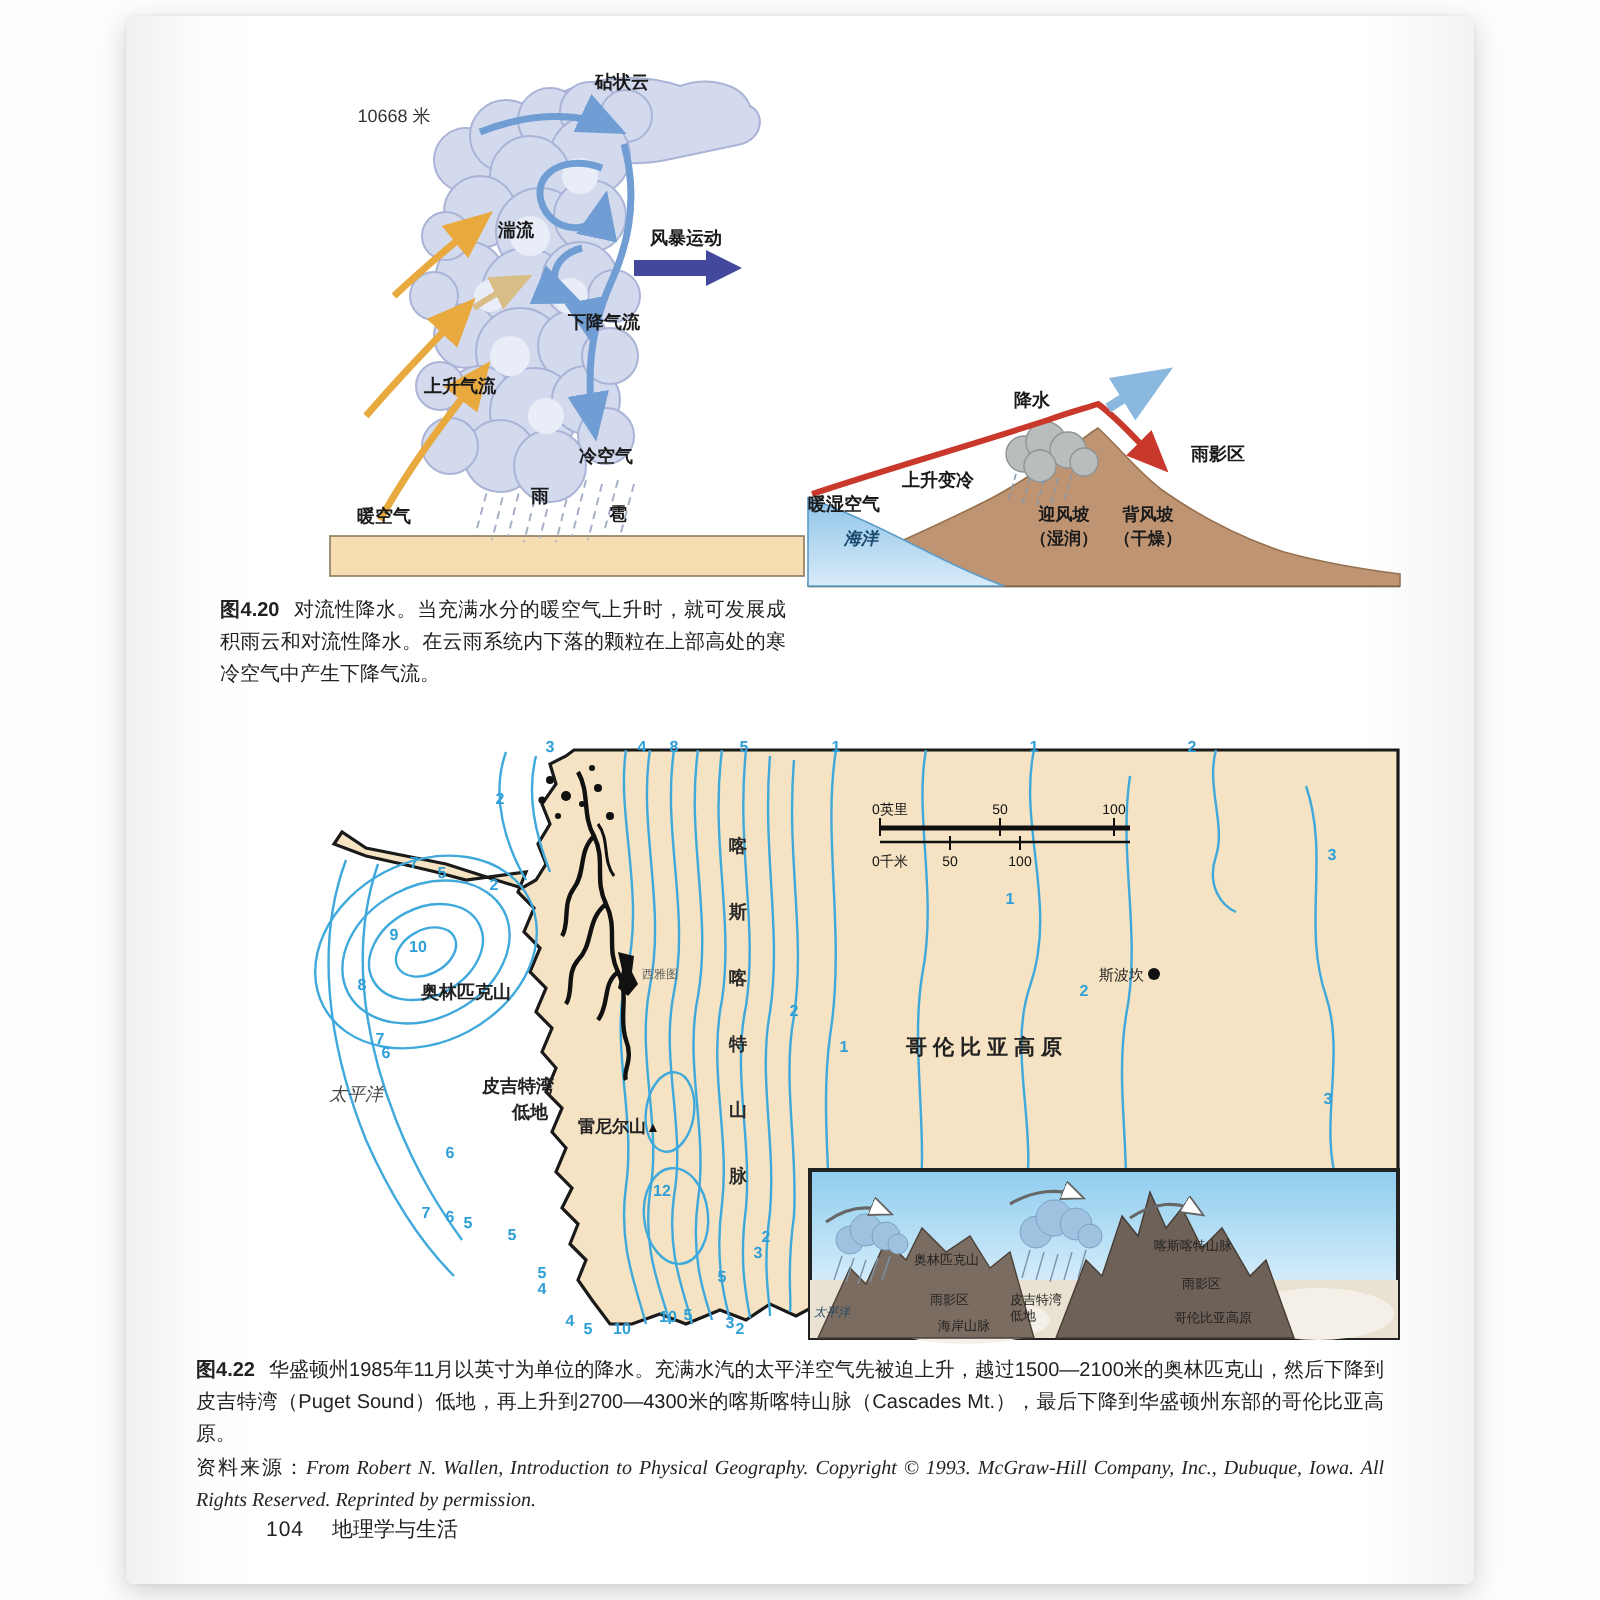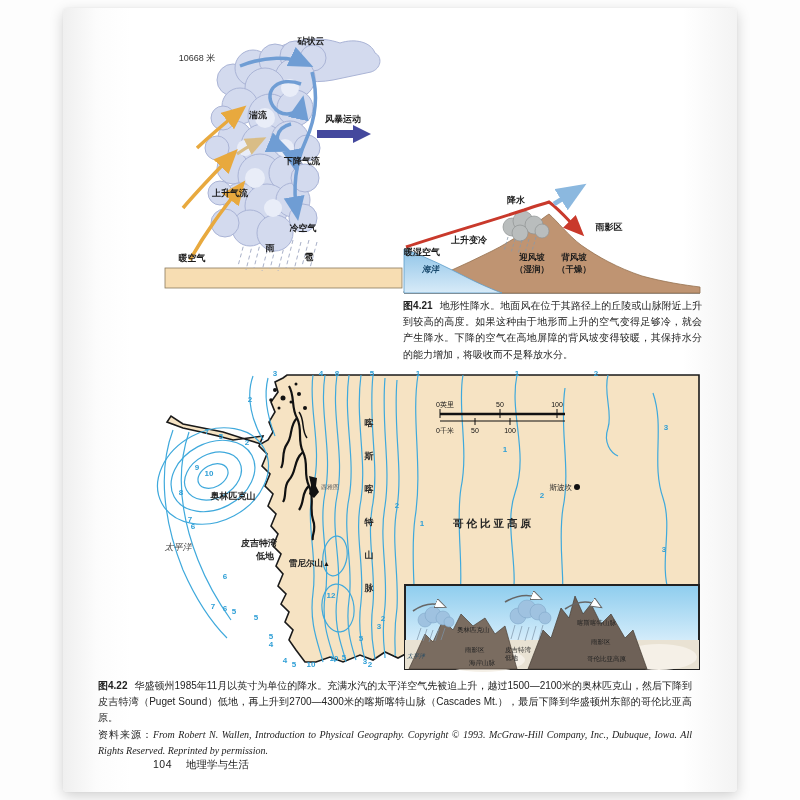--- a/index.html
+++ b/index.html
@@ -6,21 +6,21 @@
   .canvas{position:relative;width:800px;height:800px;background:#fdfdfd;overflow:hidden;
           font-family:"Liberation Sans","DejaVu Sans",sans-serif;}
   .page{position:absolute;left:63px;top:8px;width:674px;height:784px;background:#fff;
         background:linear-gradient(90deg,#efefef 0,#fcfcfc 5%,#ffffff 10%,#ffffff 92%,#f3f3f3 100%);
         border-radius:4px;box-shadow:0 4px 14px rgba(0,0,0,.18),0 0 2px rgba(0,0,0,.06);}
   svg{position:absolute;overflow:visible;}
   .caption{position:absolute;font-size:10px;line-height:1.62;color:#222;text-align:justify;margin:0;}
   .caption .tag{font-weight:bold;margin-right:7px;white-space:nowrap;}
   .source{font-style:italic;font-family:"Liberation Serif","DejaVu Serif",serif;margin-top:24px;}
   .srclabel{font-style:normal;font-family:"Liberation Sans","DejaVu Sans",sans-serif;margin-top:19px;}
-  .footer{position:absolute;left:133px;top:758px;font-size:10.5px;color:#222;margin-left:20px;}
+  .footer{position:absolute;left:133px;top:758px;font-size:10.5px;color:#222;}
   .footer .num{margin-right:14px;letter-spacing:.5px;}
   
   text{font-family:"Liberation Sans","DejaVu Sans",sans-serif;}
   .dlab{font-size:9px;font-weight:bold;fill:#1a1a1a;}
   .dlab-sm{font-size:8.5px;font-weight:bold;fill:#1a1a1a;}
   .alt{font-size:9px;fill:#333;}
   .cnum{font-size:8px;font-weight:bold;fill:#2f9fd6;text-anchor:middle;}
   .maplab{font-size:9px;font-weight:bold;fill:#222;text-anchor:middle;}
   .ocean{font-size:9px;font-style:italic;fill:#444;text-anchor:middle;}
   .big{font-size:10.5px;font-weight:bold;letter-spacing:3px;fill:#222;}
@@ -125,20 +125,23 @@
     <text class="dlab" x="113" y="90" text-anchor="middle">湍流</text>
     <text class="dlab" x="198" y="94" text-anchor="middle">风暴运动</text>
     <text class="dlab" x="157" y="136" text-anchor="middle">下降气流</text>
     <text class="dlab" x="85" y="168" text-anchor="middle">上升气流</text>
     <text class="dlab" x="158" y="203" text-anchor="middle">冷空气</text>
     <text class="dlab" x="47" y="233" text-anchor="middle">暖空气</text>
     <text class="dlab" x="125" y="223" text-anchor="middle">雨</text>
     <text class="dlab" x="164" y="232" text-anchor="middle">雹</text>
   </svg>
 
+  <p class="caption" style="left:110px;top:298px;width:283px;">
+    <span class="tag">图4.20</span><span>对流性降水。当充满水分的暖空气上升时，就可发展成积雨云和对流性降水。在云雨系统内下落的颗粒在上部高处的寒冷空气中产生下降气流。</span>
+  </p>
 
   <svg style="left:402px;top:183px;" width="300" height="115" viewBox="0 0 300 115">
     <defs>
       <marker id="mR" markerWidth="8" markerHeight="8" refX="5" refY="3" orient="auto">
           <path d="M0,0 L7,3 L0,6 Z" fill="#c9392b"></path>
         </marker>
       <marker id="mS" markerWidth="7" markerHeight="7" refX="4" refY="2.5" orient="auto">
           <path d="M0,0 L6,2.5 L0,5 Z" fill="#8bb8df"></path>
         </marker>
       <linearGradient id="waterG" x1="0" y1="0" x2="0" y2="1">
@@ -171,23 +174,20 @@
     <text class="dlab" x="207" y="47" text-anchor="middle">雨影区</text>
     <text class="dlab" x="67" y="60" text-anchor="middle">上升变冷</text>
     <text class="dlab" x="20" y="72" text-anchor="middle">暖湿空气</text>
     <text class="dlab-sm" x="130" y="77" text-anchor="middle">迎风坡</text>
     <text class="dlab-sm" x="130" y="89" text-anchor="middle">（湿润）</text>
     <text class="dlab-sm" x="172" y="77" text-anchor="middle">背风坡</text>
     <text class="dlab-sm" x="172" y="89" text-anchor="middle">（干燥）</text>
     <text x="20" y="89" style="font-size:8.5px;font-style:italic;font-weight:bold" fill="#1a4a6e">海洋</text>
   </svg>
 
-  <p class="caption" style="left:403px;top:298px;width:299px;">
-    <span class="tag">图4.21</span><span>地形性降水。地面风在位于其路径上的丘陵或山脉附近上升到较高的高度。如果这种由于地形而上升的空气变得足够冷，就会产生降水。下降的空气在高地屏障的背风坡变得较暖，其保持水分的能力增加，将吸收而不是释放水分。</span>
-  </p>
 
   <svg style="left:113px;top:368px;" width="587" height="302" viewBox="0 0 587 302">
     <defs>
       <linearGradient id="skyG" x1="0" y1="0" x2="0" y2="1">
         <stop offset="0" stop-color="#8ecdee"></stop>
           <stop offset="0.7" stop-color="#d8eefb"></stop>
           <stop offset="1" stop-color="#eef7fd"></stop>
       </linearGradient>
       <marker id="mW" markerWidth="8" markerHeight="8" refX="5" refY="3" orient="auto">
           <path d="M0,0 L7,3 L0,6 Z" fill="#fff" stroke="#666" stroke-width="0.6"></path>

